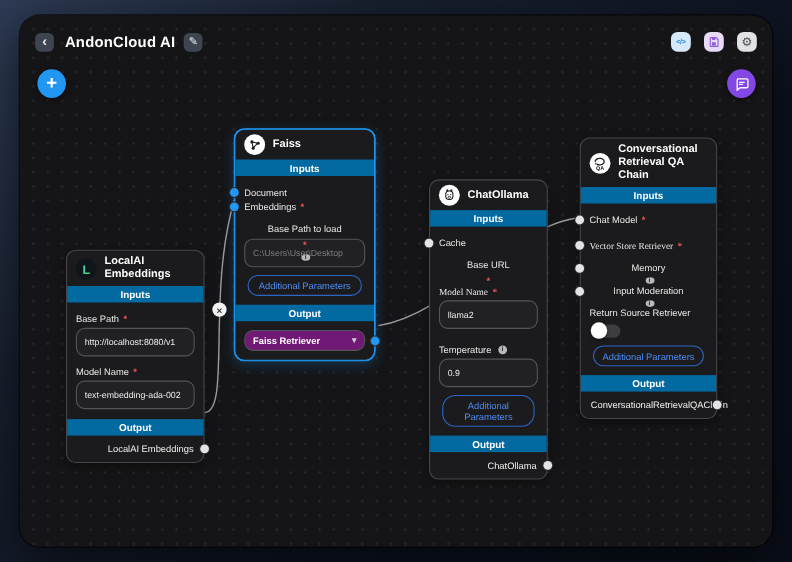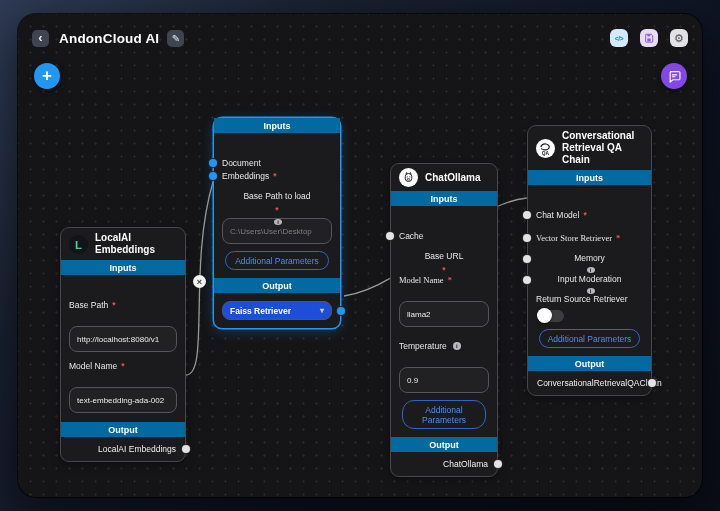--- a/index.html
+++ b/index.html
@@ -58,43 +58,43 @@
   .node-icon { width:19px; height:19px; border-radius:50%; background:#fff; flex:0 0 auto;
     display:flex; align-items:center; justify-content:center; overflow:hidden; }
   .band { background:#0369a1; text-align:center; font-size:9px; font-weight:bold; color:#fff; padding:2.5px 0; }
   .node-body { padding:4px 8px 6px 8px; position:relative; }
   .anchor-row { position:relative; display:flex; align-items:center; gap:4px; font-size:8.5px; color:#e8e8e8; height:11px; }
   .param-label { display:flex; align-items:center; gap:4px; font-size:8.5px; color:#e8e8e8; height:11px; }
   .req { color:#ef5350; font-weight:bold; }
   .info-dot { width:8px; height:8px; border-radius:50%; background:#b9b9bd; color:#1d1d1f;
     font-size:6px; font-weight:bold; display:inline-flex; align-items:center; justify-content:center; margin-left:2px; }
   .field {
-    width:100%; height:16px; margin-top:16px; background:#212124; border:1px solid #54545a;
+    width:100%; height:16px; margin-top:3px; background:#212124; border:1px solid #54545a;
     border-radius:8px; color:#ececec; font-size:8px; padding:12px 7px;
     font-family:"Liberation Sans", sans-serif; outline:none; display:block;
   }
   .field::placeholder { color:#7d7d84; }
   .add-params {
     display:block; margin:7px auto 2px auto; width:94%; background:transparent;
     border:1px solid #2d66c3; color:#4e8df6; border-radius:12px; font-size:8.5px; font-weight:normal;
     padding:3.5px 0; text-align:center; cursor:pointer; font-family:"Liberation Sans", sans-serif;
   }
   .output-row { position:relative; padding:7px 9px; text-align:right; font-size:8.5px; color:#f0f0f0; }
   .dropdown-wrap { position:relative; padding:8px; }
   .dropdown {
-    position:relative; height:19px; background:#1d4ed8; border:1px solid #54545a; border-radius:8px;
+    position:relative; height:19px; background:#701a75; border:1px solid #54545a; border-radius:8px;
     display:flex; align-items:center; font-size:8.5px; font-weight:bold; color:#fff; padding:0 7px; cursor:pointer;
   }
   .dropdown .chev { margin-left:auto; font-size:8px; color:#cfcfcf; }
   
   .handle { position:absolute; width:8px; height:8px; border-radius:50%; background:#e3e3e6; box-shadow:0 0 0 1px #2a2a2c; z-index:4; cursor:crosshair; }
   .handle.blue { background:#2196f3; }
   .h-left { left:-13px; top:50%; transform:translateY(-50%); }
   .h-right { right:-14px; top:50%; transform:translateY(-50%); }
-  .gap4 { margin-top:20px; } .gap7 { margin-top:2px; } .gap8 { margin-top:8px; }
+  .gap4 { margin-top:5px; } .gap7 { margin-top:2px; } .gap8 { margin-top:8px; }
   .gap10 { margin-top:10px;flex-direction:column; } .gap12 { margin-top:12px;font-family:Liberation Serif, serif; } .gap13 { margin-top:13px; }
   
   .toggle { position:relative; width:26px; height:12px; background:#3c3c41; border-radius:6px; margin:6px 0 2px 2px; cursor:pointer; }
   .toggle .knob { position:absolute; left:-1px; top:-2px; width:15px; height:15px; border-radius:50%; background:#fff; box-shadow:0 1px 3px rgba(0,0,0,.5); }
   
   #node-localai { left:42px; top:213px; width:126px; }
   #node-faiss { left:195px; top:103px; width:128px; }
   #node-chatollama { left:372px; top:149px; width:108px; }
   #node-qachain { left:509px; top:111px; width:125px; }
 </style>
@@ -174,20 +174,31 @@
         <input class="field" style="margin-bottom: 3px;" value="text-embedding-ada-002">
       </div>
       <div class="band">Output</div>
       <div class="output-row">
         <span>LocalAI Embeddings</span>
         <div class="handle h-right" style="right:-5px;"></div>
       </div>
     </div>
 
     <div class="node selected" id="node-faiss">
+      <div class="node-header">
+        <div class="node-icon">
+          <svg width="12" height="12" viewBox="0 0 20 20">
+            <path d="M5 5 L14 7 M5 5 L7 14 M14 7 L7 14" stroke="#1c1c1c" stroke-width="1.6"></path>
+            <circle cx="5" cy="5" r="2.4" fill="#1c1c1c"></circle>
+              <circle cx="14.5" cy="7" r="2.4" fill="#1c1c1c"></circle>
+              <circle cx="7" cy="14.5" r="2.4" fill="#1c1c1c"></circle>
+          </svg>
+        </div>
+        <div class="node-title">Faiss</div>
+      </div>
       <div class="band">Inputs</div>
       <div class="node-body">
         <div class="anchor-row gap4">
           <div class="handle blue h-left"></div>
           <span>Document</span>
         </div>
         <div class="anchor-row gap7">
           <div class="handle blue h-left"></div>
           <span>Embeddings</span>
             <span class="req">*</span>

